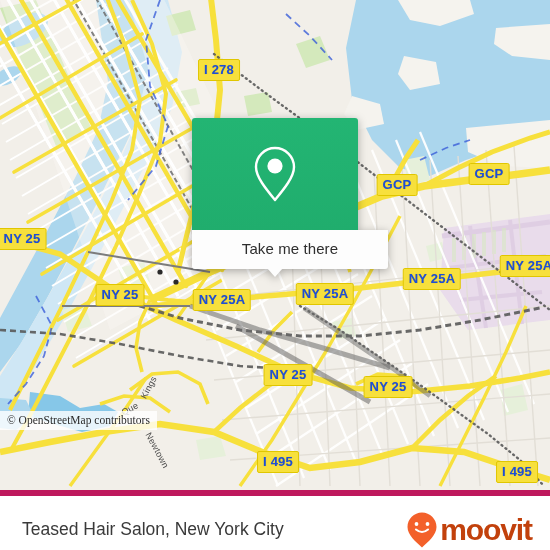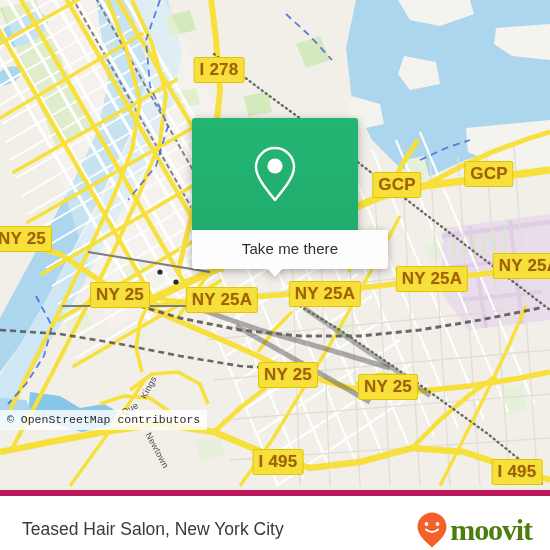--- a/index.html
+++ b/index.html
@@ -27,24 +27,24 @@
     background: #f2efe9;
   }
   #map-svg { display: block; }
 
   
   .shield {
     position: absolute;
     background: #f7e03c;
     border: 1.6px solid #e0c600;
     border-radius: 2px;
-    color: #a16207;
+    color: #1d4ed8;
     font-family: "Liberation Sans", sans-serif;
     font-weight: bold;
-    font-size: 17px;
+    font-size: 13px;
     line-height: 1;
     padding: 3px 5px 4px 5px;
     white-space: nowrap;
     letter-spacing: .2px;
     text-shadow: 0 0 1px rgba(120,105,0,.35);
     transform: translate(-50%, -50%);
     z-index: 12;
   }
 
   
@@ -98,21 +98,21 @@
     border-right: 8px solid transparent;
     border-top: 9px solid #fdfdfd;
   }
 
   
   #attribution {
     position: absolute;
     left: 0; bottom: 60px;
     padding: 3px 7px 4px 7px;
     background: rgba(255,255,255,.80);
-    font-family: Liberation Mono, monospace;
+    font-family: Liberation Serif, serif;
     font-size: 11.5px;
     color: #2b2b2b;
     z-index: 30;
     white-space: nowrap;
   }
 
   
   #bottom-bar {
     position: absolute;
     left: 0; bottom: 0;
@@ -131,24 +131,24 @@
     color: #3a3a3a;
     letter-spacing: 0;
     white-space: nowrap;
   }
   #moovit-logo {
     display: flex;
     align-items: center;
     gap: 1px;
   }
   #moovit-wordmark {
-    font-family: Liberation Serif, serif;
+    font-family: Liberation Sans, sans-serif;
     font-size: 30px;
     font-weight: bold;
-    color: #4d7c0f;
+    color: #c2410c;
     letter-spacing: -1.1px;
     line-height: 1;
     margin-left: 1px;
   }
 </style>
 </head>
 <body>
 
 <div id="app">
 

